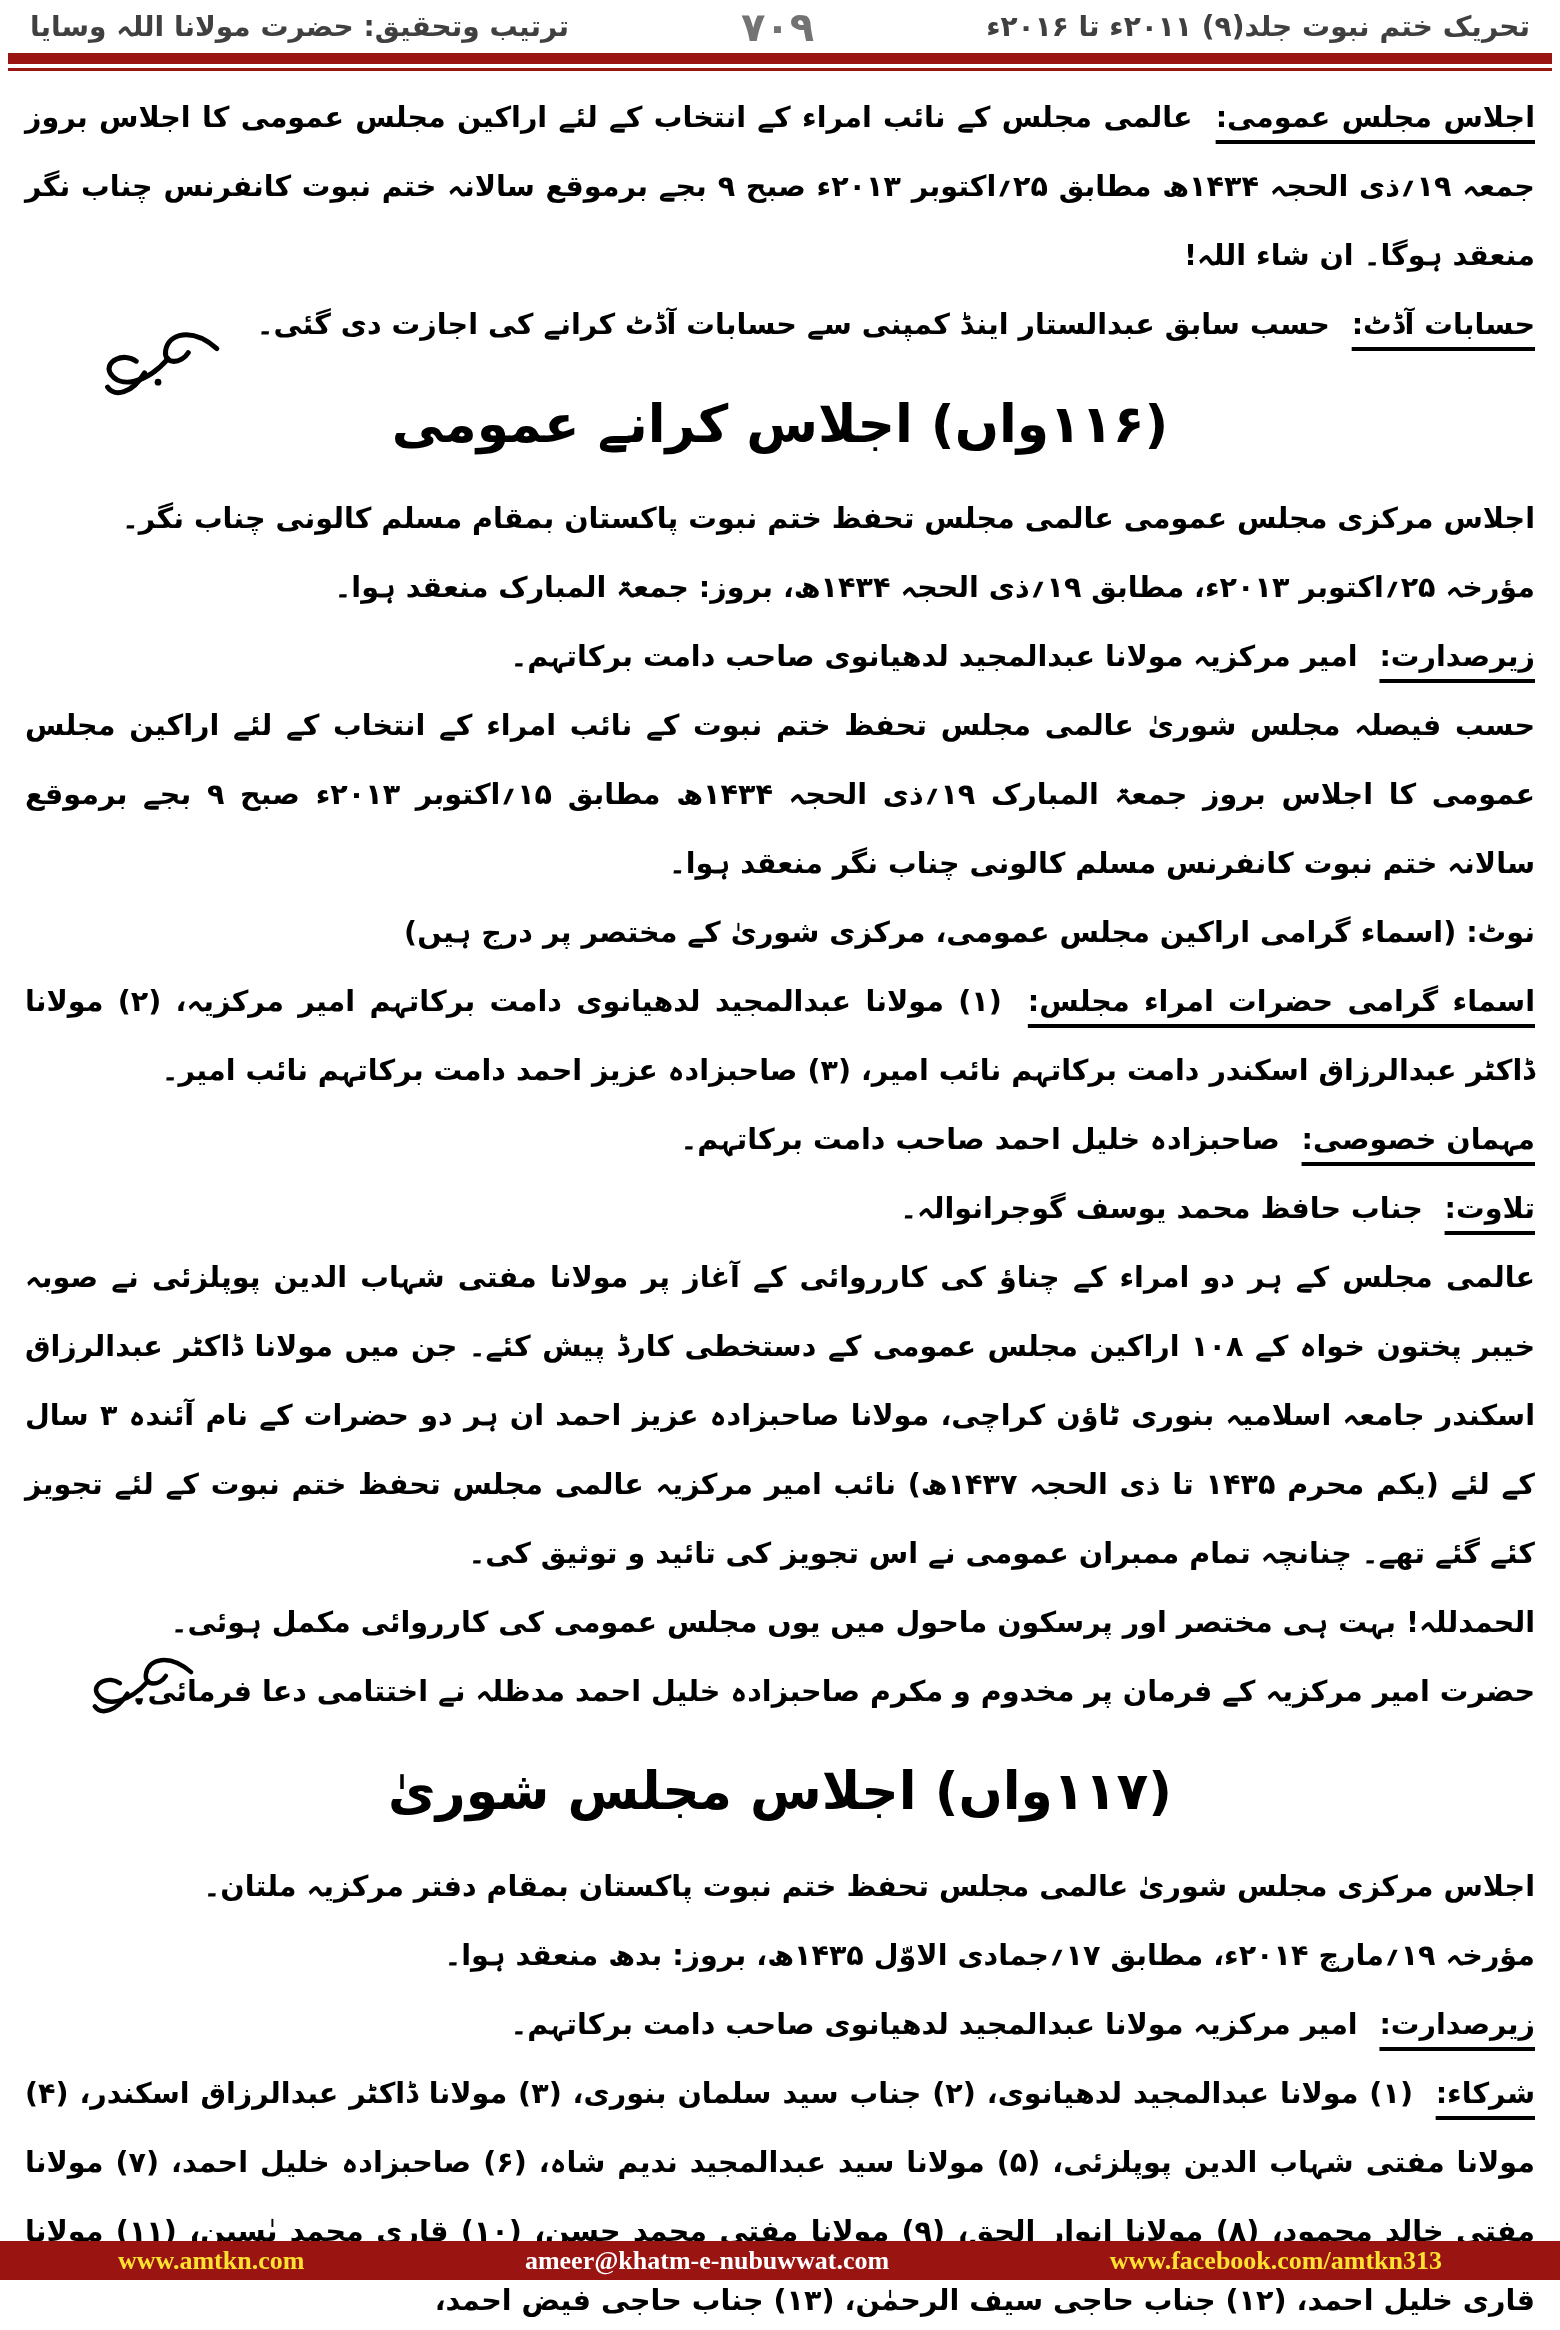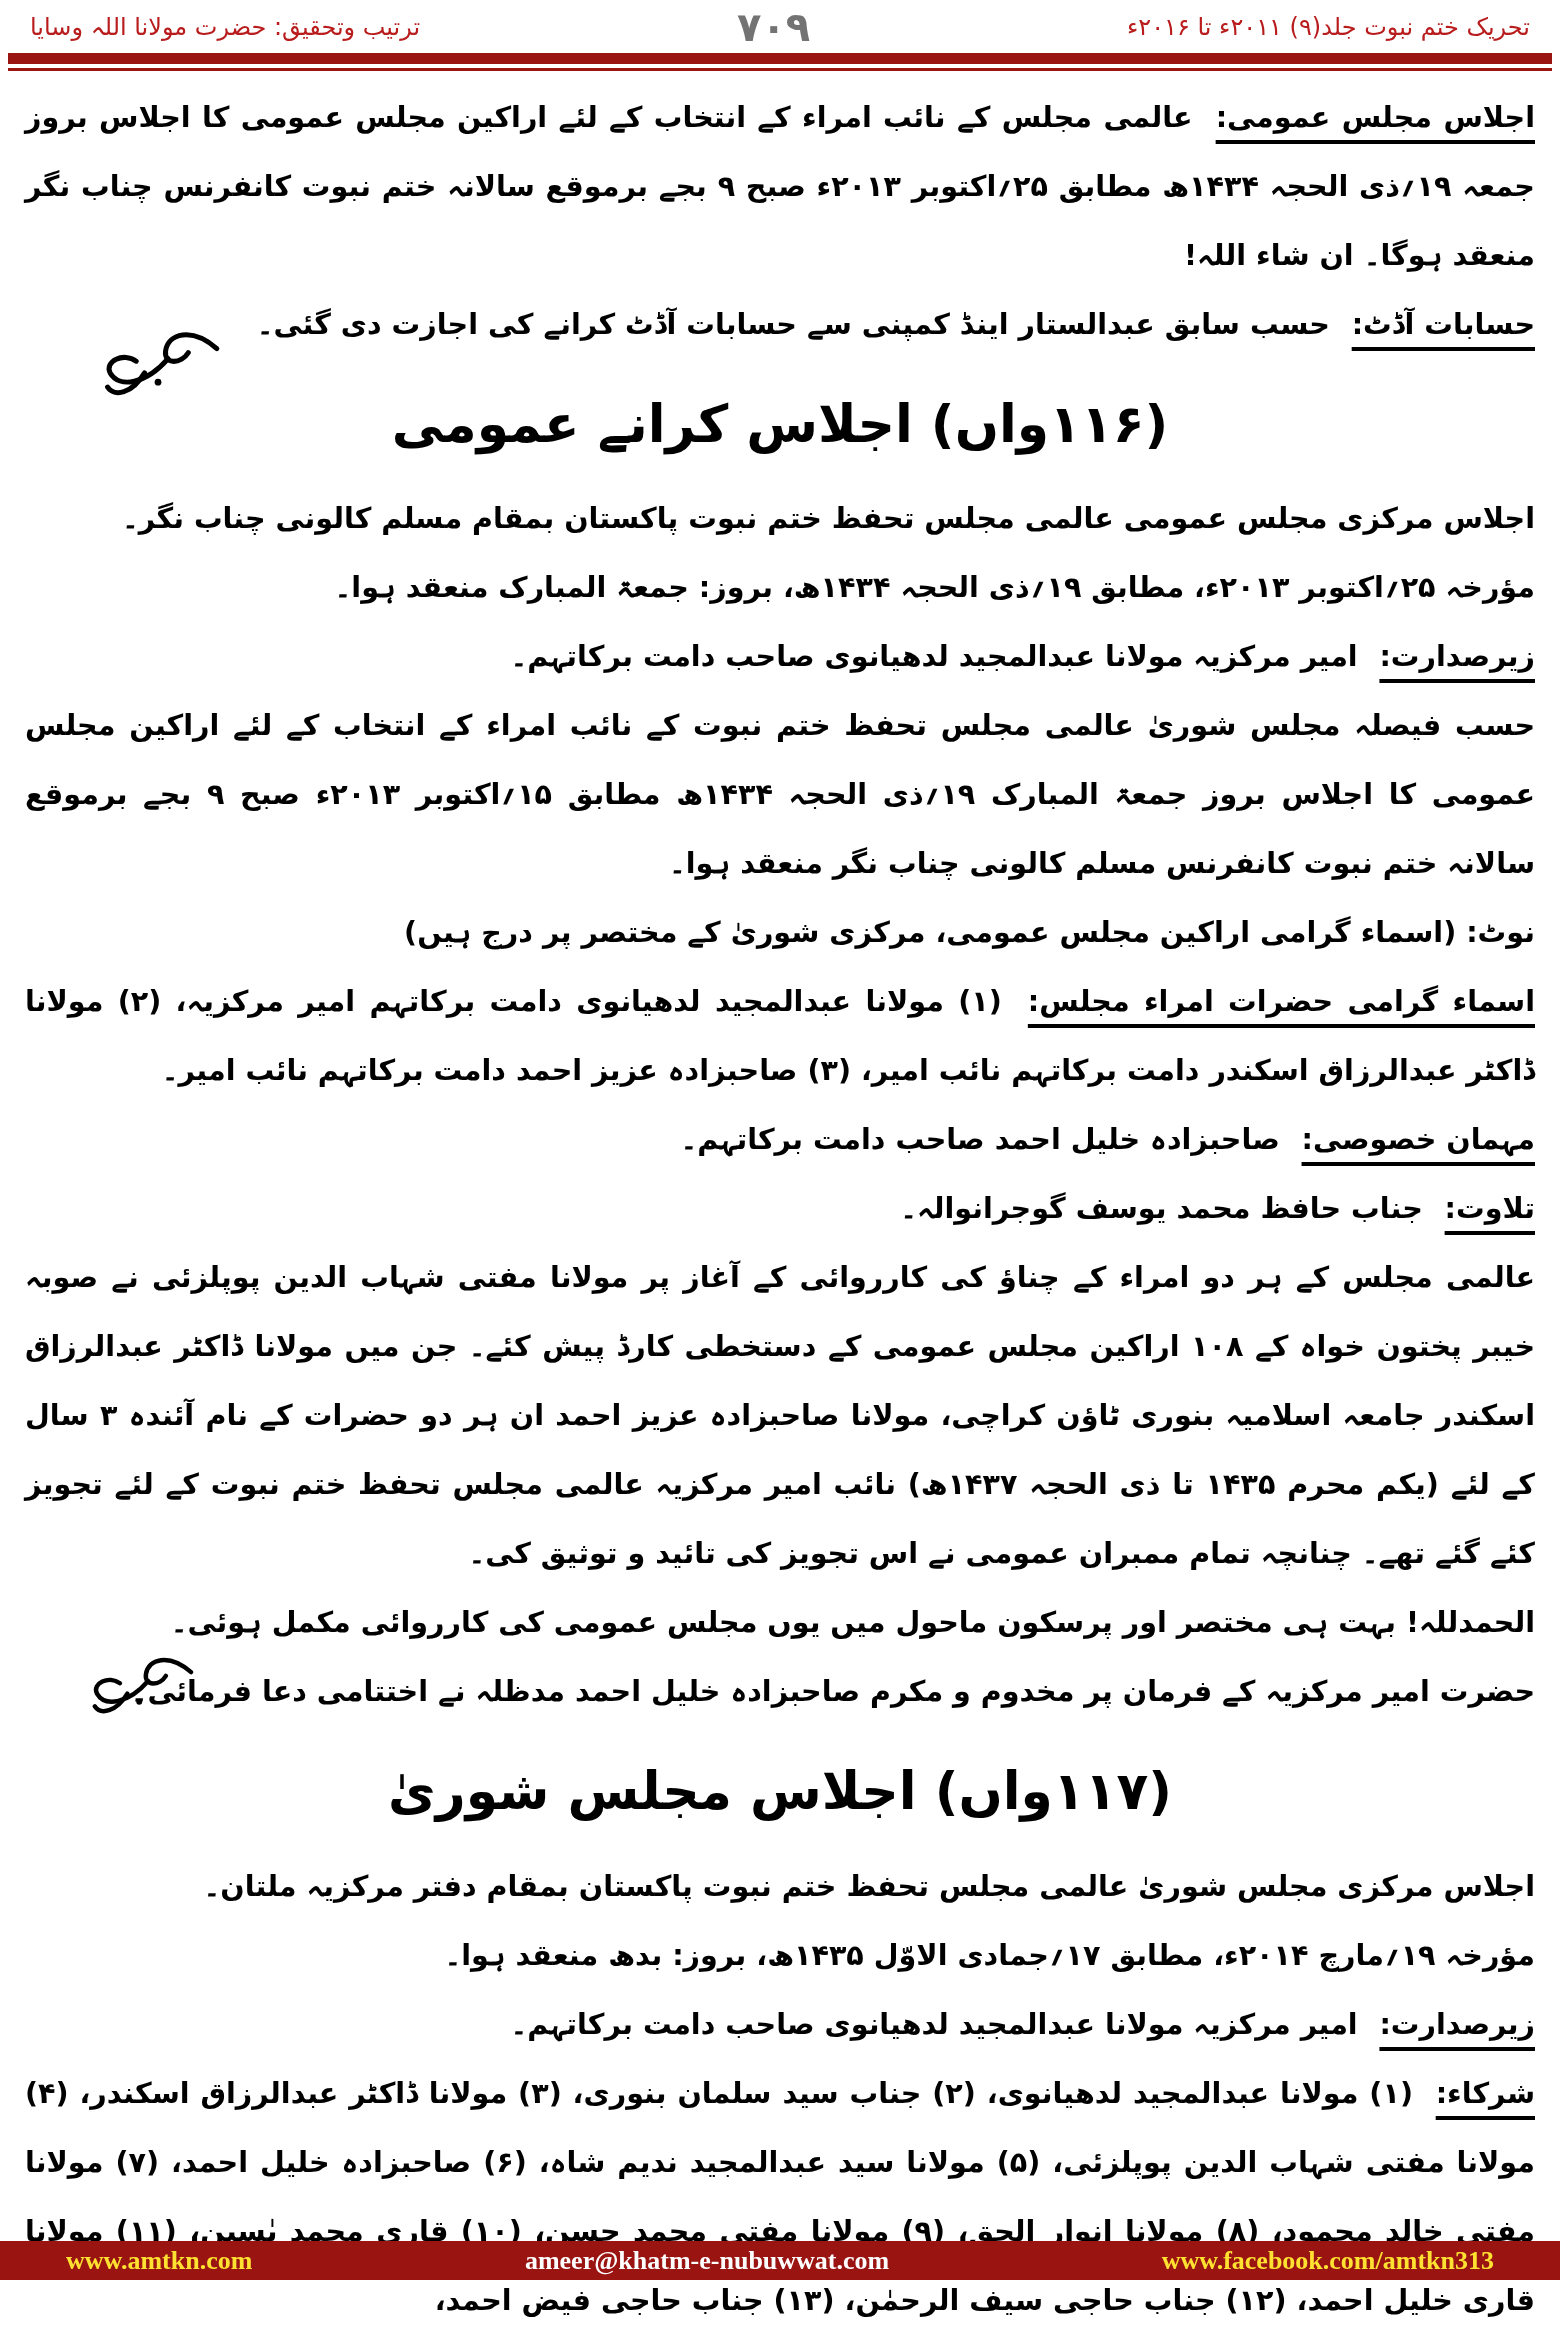--- a/index.html
+++ b/index.html
@@ -14,23 +14,23 @@
   }
   
   .pg-header {
     display:flex;
     justify-content:space-between;
     align-items:flex-start;
     padding:6.7px 30px 0 30px;
     direction:rtl;
   }
   .hdr-green {
-    color:#b91c1c;
-    font-size:24px;
-    font-weight:normal;
+    color:#404040;
+    font-size:28px;
+    font-weight:bold;
     white-space:nowrap;
     line-height:40px;
   }
   .hdr-num {
     color:#737373;
     font-size:40px;
     font-weight:bold;
     line-height:40px;
     letter-spacing:1.7px;
   }
@@ -72,21 +72,21 @@
 
   
   .pg-footer {
     position:absolute;
     left:0; right:0; bottom:50px;
     height:39px;
     background:#9a1412;
     display:flex;
     align-items:center;
     justify-content:space-between;
-    padding:0 66px;
+    padding:0 118px;
     direction:ltr;
     font-family:"Liberation Serif", serif;
     font-size:26px;
     font-weight:bold;
   }
   .pg-footer a { text-decoration:none; }
   .link-yellow { color:#ffe231; }
   .link-white  { color:#ffffff; }
 </style>
 </head>

